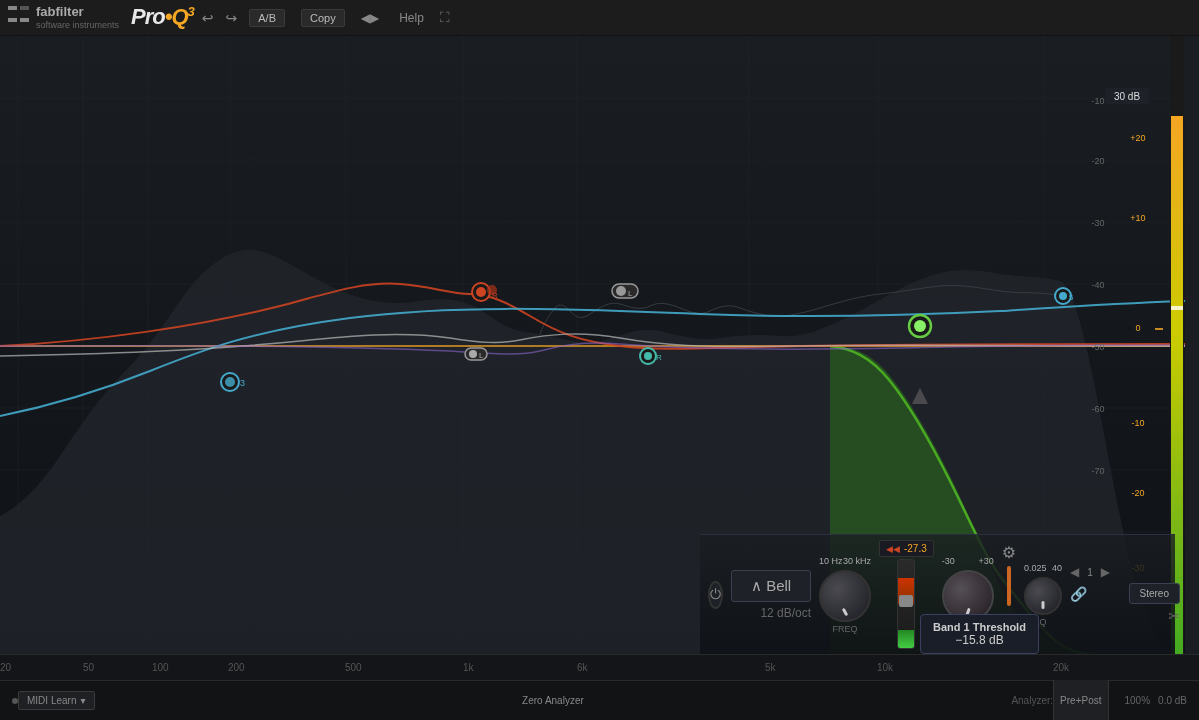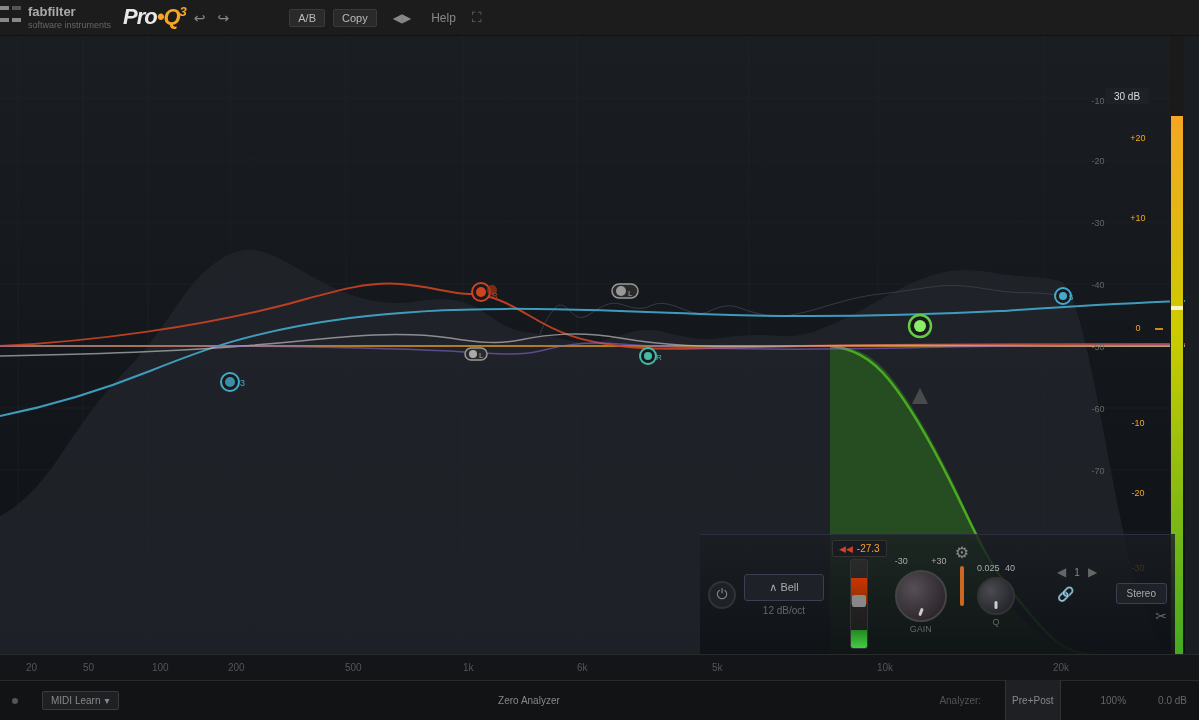--- a/index.html
+++ b/index.html
@@ -12,21 +12,21 @@
       color: #ccc;
     }
 
     
     #header {
       width: 100%;
       height: 36px;
       background: #1c1c1c;
       display: flex;
       align-items: center;
-      padding: 0 0;
+      padding: 0 8px;
       border-bottom: 1px solid #111;
       position: relative;
     }
     .logo-area {
       display: flex;
       align-items: center;
       gap: 6px;
       margin-right: 12px;
     }
     .logo-icon {
@@ -80,23 +80,22 @@
       background: none;
       border: none;
       color: #888;
       font-size: 14px;
       cursor: pointer;
       padding: 0 4px;
     }
     .ab-copy {
       display: flex;
       align-items: center;
-      gap: 4px;
+      gap: 12px;
       margin-right: 12px;
-      margin-left: 48px;
     }
     .preset-area {
       flex: 1;
       display: flex;
       align-items: center;
       justify-content: center;
       gap: 12px;
     }
     .preset-name {
       color: #ccc;
@@ -151,21 +150,21 @@
 
     
     #bottom-bar {
       width: 100%;
       height: 40px;
       background: #111315;
       display: flex;
       align-items: center;
       padding: 0 12px;
       border-top: 1px solid #2a2a2a;
-      gap: 24px;
+      gap: 0;
     }
     .midi-btn {
       background: #1e2024;
       border: 1px solid #3a3a3a;
       color: #888;
       font-size: 10px;
       padding: 3px 8px;
       cursor: pointer;
       border-radius: 2px;
       display: flex;
@@ -227,31 +226,31 @@
       cursor: pointer;
       color: #888;
       font-size: 14px;
     }
 
     
     .filter-type-btn {
       background: #1e2228;
       border: 1px solid #3a4050;
       color: #aaa;
-      font-size: 11px;
-      padding: 6px 24px;
+      font-size: 15px;
+      padding: 6px 16px;
       cursor: pointer;
       border-radius: 3px;
       min-width: 80px;
       text-align: center;
     }
     .filter-slope {
-      font-size: 10px;
+      font-size: 12px;
       color: #666;
-      text-align: center;
+      text-align: right;
     }
 
     
     .knob-container {
       display: flex;
       flex-direction: column;
       align-items: center;
       gap: 2px;
     }
     .knob {
@@ -558,20 +557,30 @@
     </div>
 
     <div style="display:flex;flex-direction:column;gap:4px">
       <button class="filter-type-btn">
         <span>∧</span>
         <span>Bell</span>
       </button>
       <div class="filter-slope">12 dB/oct</div>
     </div>
 
+    <div class="knob-container">
+      <div style="font-size:9px;color:#aaa;margin-bottom:2px;display:flex;justify-content:space-between;width:52px">
+        <span>10 Hz</span>
+        <span>30 kHz</span>
+      </div>
+      <div class="knob">
+        <div class="knob-indicator" style="transform:translateX(-50%) rotate(-30deg)"></div>
+      </div>
+      <div class="knob-label">FREQ</div>
+    </div>
 
     <div style="display:flex;flex-direction:column;align-items:center;gap:2px">
 
       <div style="background:#1a1a22;border:1px solid #333;padding:2px 6px;font-size:10px;color:#f5a623;border-radius:2px;display:flex;align-items:center;gap:4px">
         <span style="color:#cc4422;font-size:9px">◀◀</span>
         <span>-27.3</span>
       </div>
 
       <div class="gain-slider">
         <div class="gain-fill-red"></div>
@@ -615,33 +624,37 @@
       </div>
       <div style="display:flex;align-items:center;gap:4px">
         <button class="icon-btn">🔗</button>
         <button class="stereo-btn">Stereo</button>
       </div>
       <div style="display:flex;justify-content:flex-end">
         <button class="icon-btn">✂</button>
       </div>
     </div>
 
+    <div class="threshold-tooltip">
+      <div class="title">Band 1 Threshold</div>
+      <div class="value">−15.8 dB</div>
+    </div>
   </div>
 
 </div>
 
 <div id="freq-bar">
-  <span class="freq-label" style="left:26px">20</span>
+  <span class="freq-label" style="left:0">20</span>
   <span class="freq-label" style="left:83px">50</span>
   <span class="freq-label" style="left:152px">100</span>
   <span class="freq-label" style="left:228px">200</span>
   <span class="freq-label" style="left:345px">500</span>
   <span class="freq-label" style="left:463px">1k</span>
   <span class="freq-label" style="left:577px">6k</span>
-  <span class="freq-label" style="left:712px">5k</span>
+  <span class="freq-label" style="left:765px">5k</span>
   <span class="freq-label" style="left:877px">10k</span>
   <span class="freq-label" style="left:1053px">20k</span>
 </div>
 
 <div id="bottom-bar">
   <div style="width:6px;height:6px;border-radius:50%;background:#555"></div>
   <button class="midi-btn">
     <span>MIDI Learn</span>
     <span>▾</span>
   </button>

